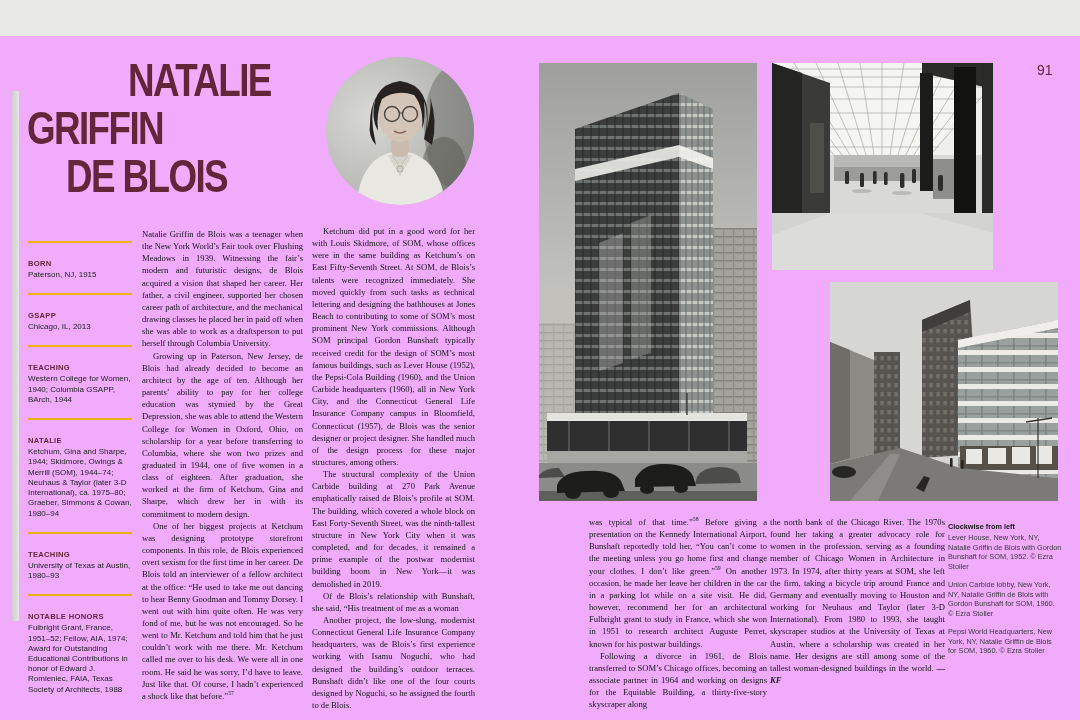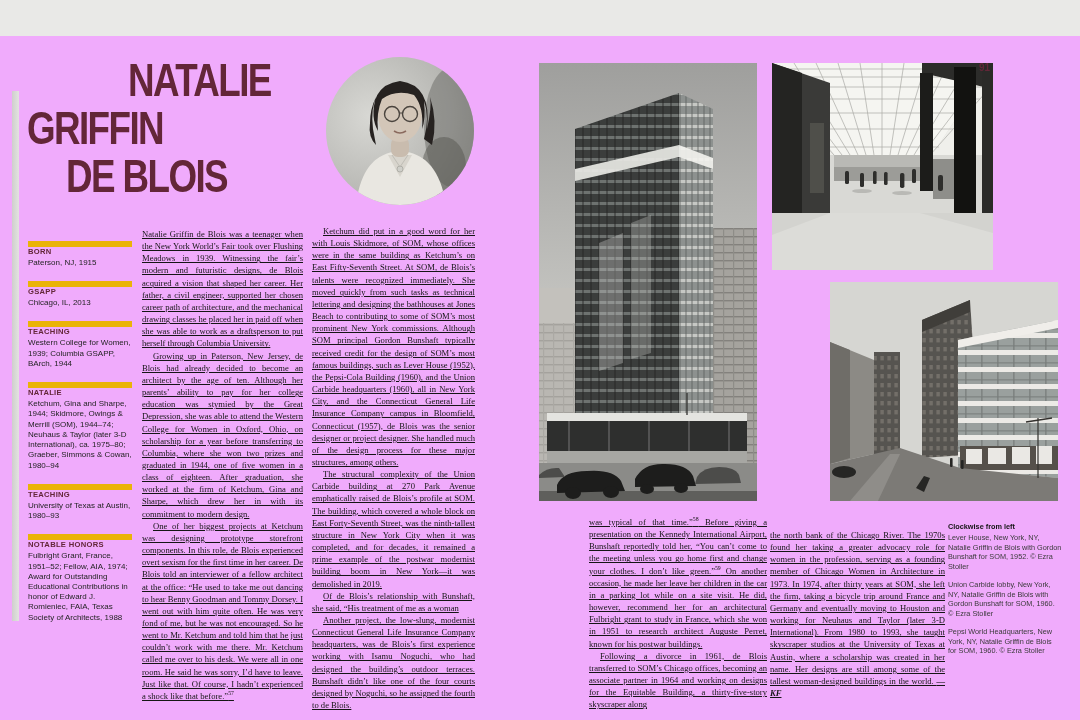--- a/index.html
+++ b/index.html
@@ -18,43 +18,43 @@
   #title1{left:128px;top:21px;}
   #title2{left:27px;top:69px;}
   #title3{left:66px;top:117px;}
 
   
   .portrait{position:absolute;left:326px;top:21px;width:148px;height:148px;border-radius:50%;
             overflow:hidden;}
 
   
   .sidebar{position:absolute;left:28px;top:205px;width:104px;}
-  .sb-section{border-top:6px solid #eab308;padding-top:0;margin-bottom:13px;}
+  .sb-section{border-top:2px solid #eab308;padding-top:16px;margin-bottom:13px;}
   .sb-label{color:var(--accent);font-weight:700;font-size:7.6px;letter-spacing:.3px;margin-bottom:2px;}
   .sb-value{color:#242424;font-size:8px;line-height:1.28;}
 
   
   .col{position:absolute;font-family:"Liberation Serif",serif;font-size:8.6px;line-height:12.15px;
        color:#151515;text-align:justify;}
   #col1{left:142px;top:192px;width:161px;}
   #col2{left:312px;top:189px;width:163px;}
   #col3{left:589px;top:480px;width:178px;}
-  #col4{left:770px;top:493px;width:175px;}
-  .col p{margin:0;text-decoration:underline;}
+  #col4{left:770px;top:480px;width:175px;}
+  .col p{margin:0;}
   .col p.ind{text-indent:11px;}
   .col sup{font-size:5.8px;line-height:0;}
   .signoff{font-style:italic;font-weight:700;}
 
   
   .captions{position:absolute;left:948px;top:486px;width:114px;font-size:7.3px;line-height:1.34;color:#3a3a3a;}
   .cap-header{font-weight:700;color:#141414;margin-bottom:1px;}
   .cap-item{margin-bottom:8px;}
 
   
-  .page-num{position:absolute;left:979px;top:26px;color:var(--accent);font-weight:700;font-size:10px;}
+  .page-num{position:absolute;left:1037px;top:26px;color:var(--accent);font-weight:400;font-size:14px;}
 
   
   .photo{position:absolute;overflow:hidden;}
   #photo-lever{left:539px;top:27px;width:218px;height:438px;}
   #photo-lobby{left:772px;top:27px;width:221px;height:207px;}
   #photo-pepsi{left:830px;top:246px;width:228px;height:219px;}
   .photo svg,.portrait svg{display:block;}
 </style>
 </head>
 <body>
@@ -105,21 +105,21 @@
     <div class="sb-section">
       <div class="sb-label">BORN</div>
       <div class="sb-value">Paterson, NJ, 1915</div>
     </div>
     <div class="sb-section">
       <div class="sb-label">GSAPP</div>
       <div class="sb-value">Chicago, IL, 2013</div>
     </div>
     <div class="sb-section">
       <div class="sb-label">TEACHING</div>
-      <div class="sb-value">Western College for Women, 1939; Columbia GSAPP, BArch, 1944</div>
+      <div class="sb-value">Western College for Women, 1940; Columbia GSAPP, BArch, 1944</div>
     </div>
     <div class="sb-section">
       <div class="sb-label">NATALIE</div>
       <div class="sb-value">Ketchum, Gina and Sharpe, 1944; Skidmore, Owings &amp; Merrill (SOM), 1944–74; Neuhaus &amp; Taylor (later 3-D International), ca. 1975–80; Graeber, Simmons &amp; Cowan, 1980–94</div>
     </div>
     <div class="sb-section">
       <div class="sb-label">TEACHING</div>
       <div class="sb-value">University of Texas at Austin, 1980–93</div>
     </div>
     <div class="sb-section">

